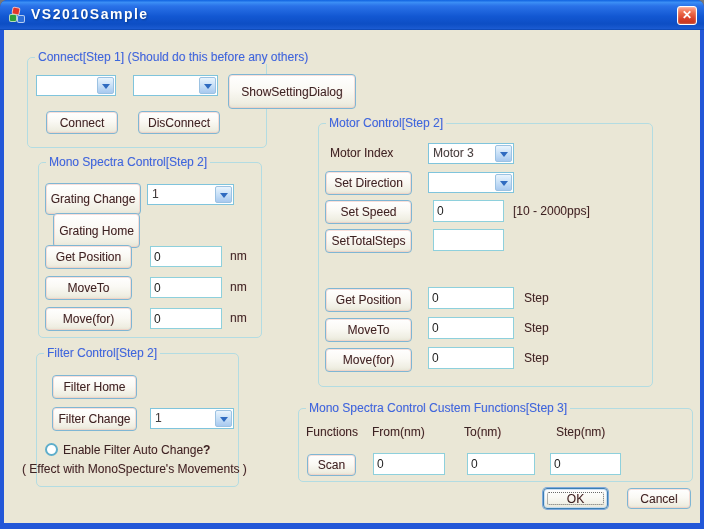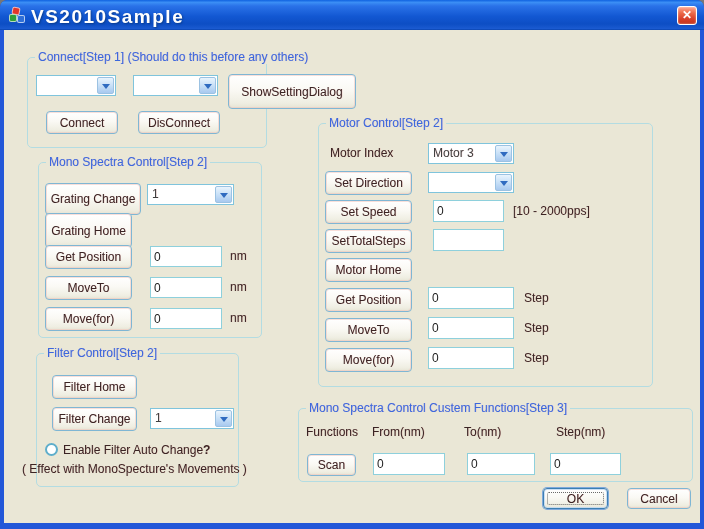--- a/index.html
+++ b/index.html
@@ -18,21 +18,21 @@
     background:linear-gradient(to bottom,#0f62e0 0%,#3b8ef5 8%,#2a72e8 20%,#1257d2 55%,#0d4ec4 80%,#1a5ad0 95%,#0a44ae 100%);
     border-radius:7px 7px 0 0;
   }
   .app-icon{position:absolute;left:9px;top:7px;width:17px;height:17px;}
   .app-icon .sq{position:absolute;width:8px;height:8px;border-radius:2px;border:1px solid rgba(255,255,255,.65);}
   .app-icon .sq.red{left:3px;top:0;background:#e0352b;transform:rotate(10deg);}
   .app-icon .sq.green{left:0;top:7px;background:#2e9e3a;}
   .app-icon .sq.blue{left:8px;top:8px;background:#2f6fd8;}
   .title{
     position:absolute;left:31px;top:6px;
-    color:#ffffff;font-weight:bold;font-size:19px;letter-spacing:1.5px;
+    color:#ffffff;font-weight:bold;font-size:14px;letter-spacing:1.5px;
     text-shadow:1px 1px 2px #0a3c8c;white-space:nowrap;
   }
   .close-btn{
     position:absolute;right:7px;top:6px;width:20px;height:19px;
     border:1px solid #ffffff;border-radius:3px;
     background:linear-gradient(to bottom,#ffa78f 0%,#ec6a4a 35%,#d8402a 70%,#c23318 100%);
     box-shadow:inset 0 0 2px rgba(255,255,255,.6);
     text-align:center;line-height:17px;cursor:pointer;
   }
   .close-btn .x{color:#ffffff;font-weight:bold;font-size:12px;}
@@ -135,21 +135,21 @@
     <div class="group" style="left:34px;top:132px;width:224px;height:176px;">
       <span class="group-title">Mono Spectra Control[Step 2]</span>
     </div>
     <div class="btn" style="left:41px;top:153px;width:96px;height:32px;">Grating Change</div>
     <div class="combo" style="left:143px;top:154px;width:87px;height:21px;">
       <span class="combo-value">1</span>
       <span class="combo-arrow">
           <span class="tri"></span>
         </span>
     </div>
-    <div class="btn" style="left:41px;top:183px;width:87px;height:35px;">Grating Home</div>
+    <div class="btn" style="left:49px;top:183px;width:87px;height:35px;">Grating Home</div>
     <div class="btn" style="left:41px;top:215px;width:87px;height:24px;">Get Position</div>
     <input class="tb" style="left: 146px; top: 216px; width: 72px; height: 21px;" value="0">
     <span class="lbl" style="left:226px;top:219px;">nm</span>
     <div class="btn" style="left:41px;top:246px;width:87px;height:24px;">MoveTo</div>
     <input class="tb" style="left: 146px; top: 247px; width: 72px; height: 21px;" value="0">
     <span class="lbl" style="left:226px;top:250px;">nm</span>
     <div class="btn" style="left:41px;top:277px;width:87px;height:24px;">Move(for)</div>
     <input class="tb" style="left: 146px; top: 278px; width: 72px; height: 21px;" value="0">
     <span class="lbl" style="left:226px;top:281px;">nm</span>
 
@@ -183,21 +183,20 @@
       <span class="combo-value"></span>
       <span class="combo-arrow">
           <span class="tri"></span>
         </span>
     </div>
     <div class="btn" style="left:321px;top:170px;width:87px;height:24px;">Set Speed</div>
     <input class="tb" style="left: 429px; top: 170px; width: 71px; height: 22px;" value="0">
     <span class="lbl" style="left:509px;top:174px;">[10 - 2000pps]</span>
     <div class="btn" style="left:321px;top:199px;width:87px;height:24px;">SetTotalSteps</div>
     <input class="tb" style="left: 429px; top: 199px; width: 71px; height: 22px;" value="">
-    <div class="btn" style="left:321px;top:228px;width:87px;height:24px;">Motor Home</div>
     <div class="btn" style="left:321px;top:258px;width:87px;height:24px;">Get Position</div>
     <input class="tb" style="left: 424px; top: 257px; width: 86px; height: 22px;" value="0">
     <span class="lbl" style="left:520px;top:261px;">Step</span>
     <div class="btn" style="left:321px;top:288px;width:87px;height:24px;">MoveTo</div>
     <input class="tb" style="left: 424px; top: 287px; width: 86px; height: 22px;" value="0">
     <span class="lbl" style="left:520px;top:291px;">Step</span>
     <div class="btn" style="left:321px;top:318px;width:87px;height:24px;">Move(for)</div>
     <input class="tb" style="left: 424px; top: 317px; width: 86px; height: 22px;" value="0">
     <span class="lbl" style="left:520px;top:321px;">Step</span>
 

